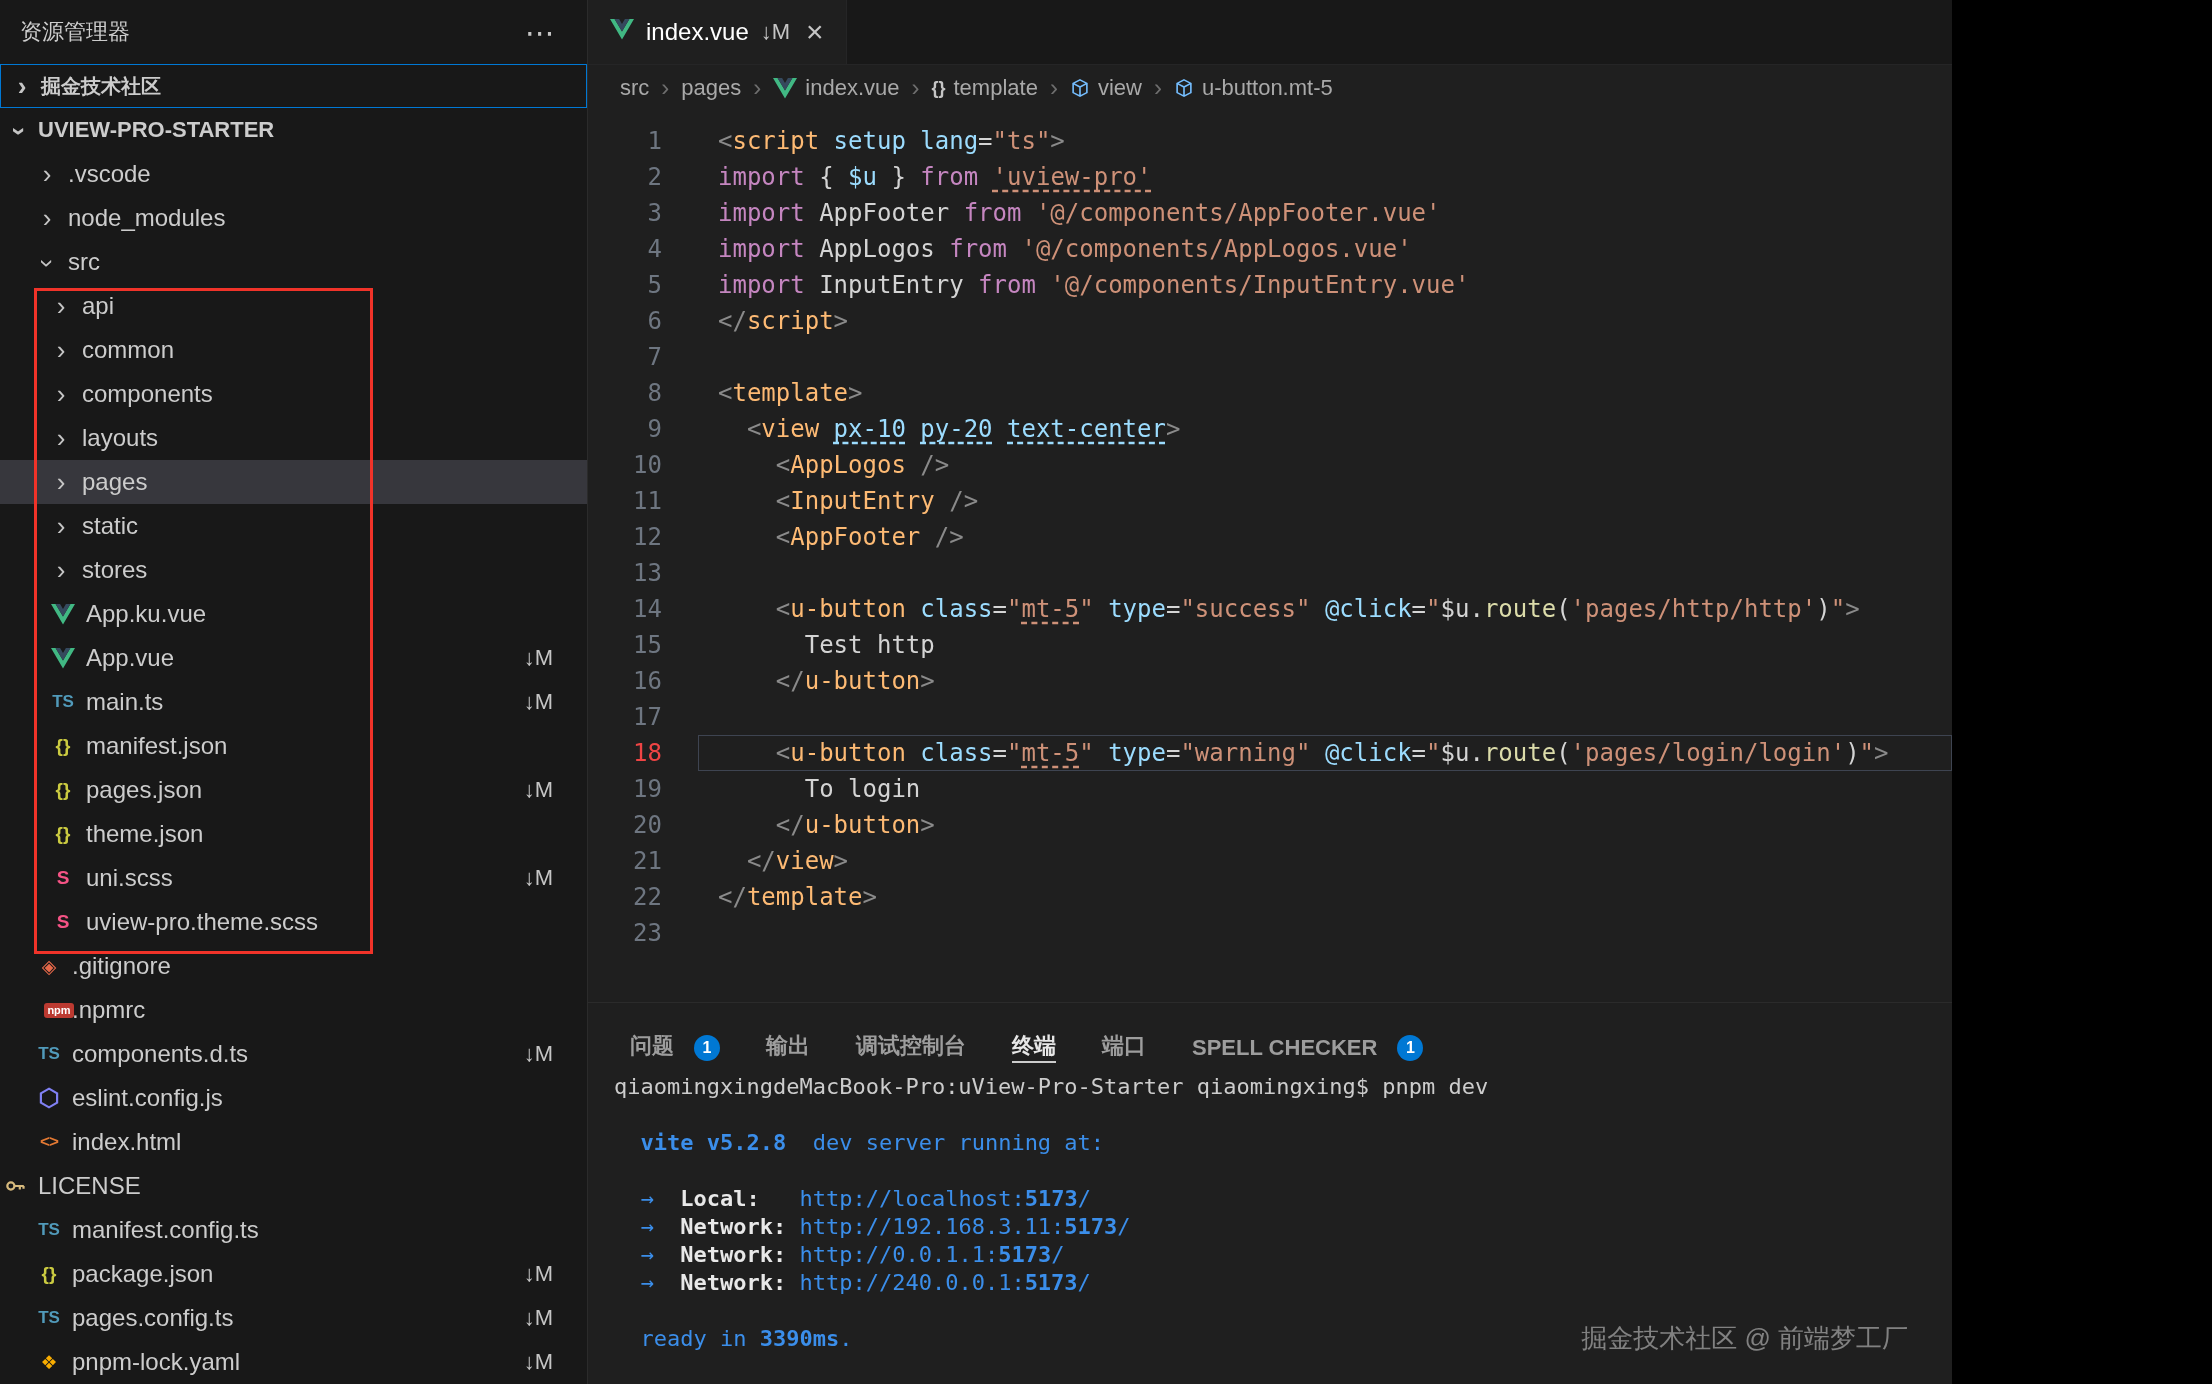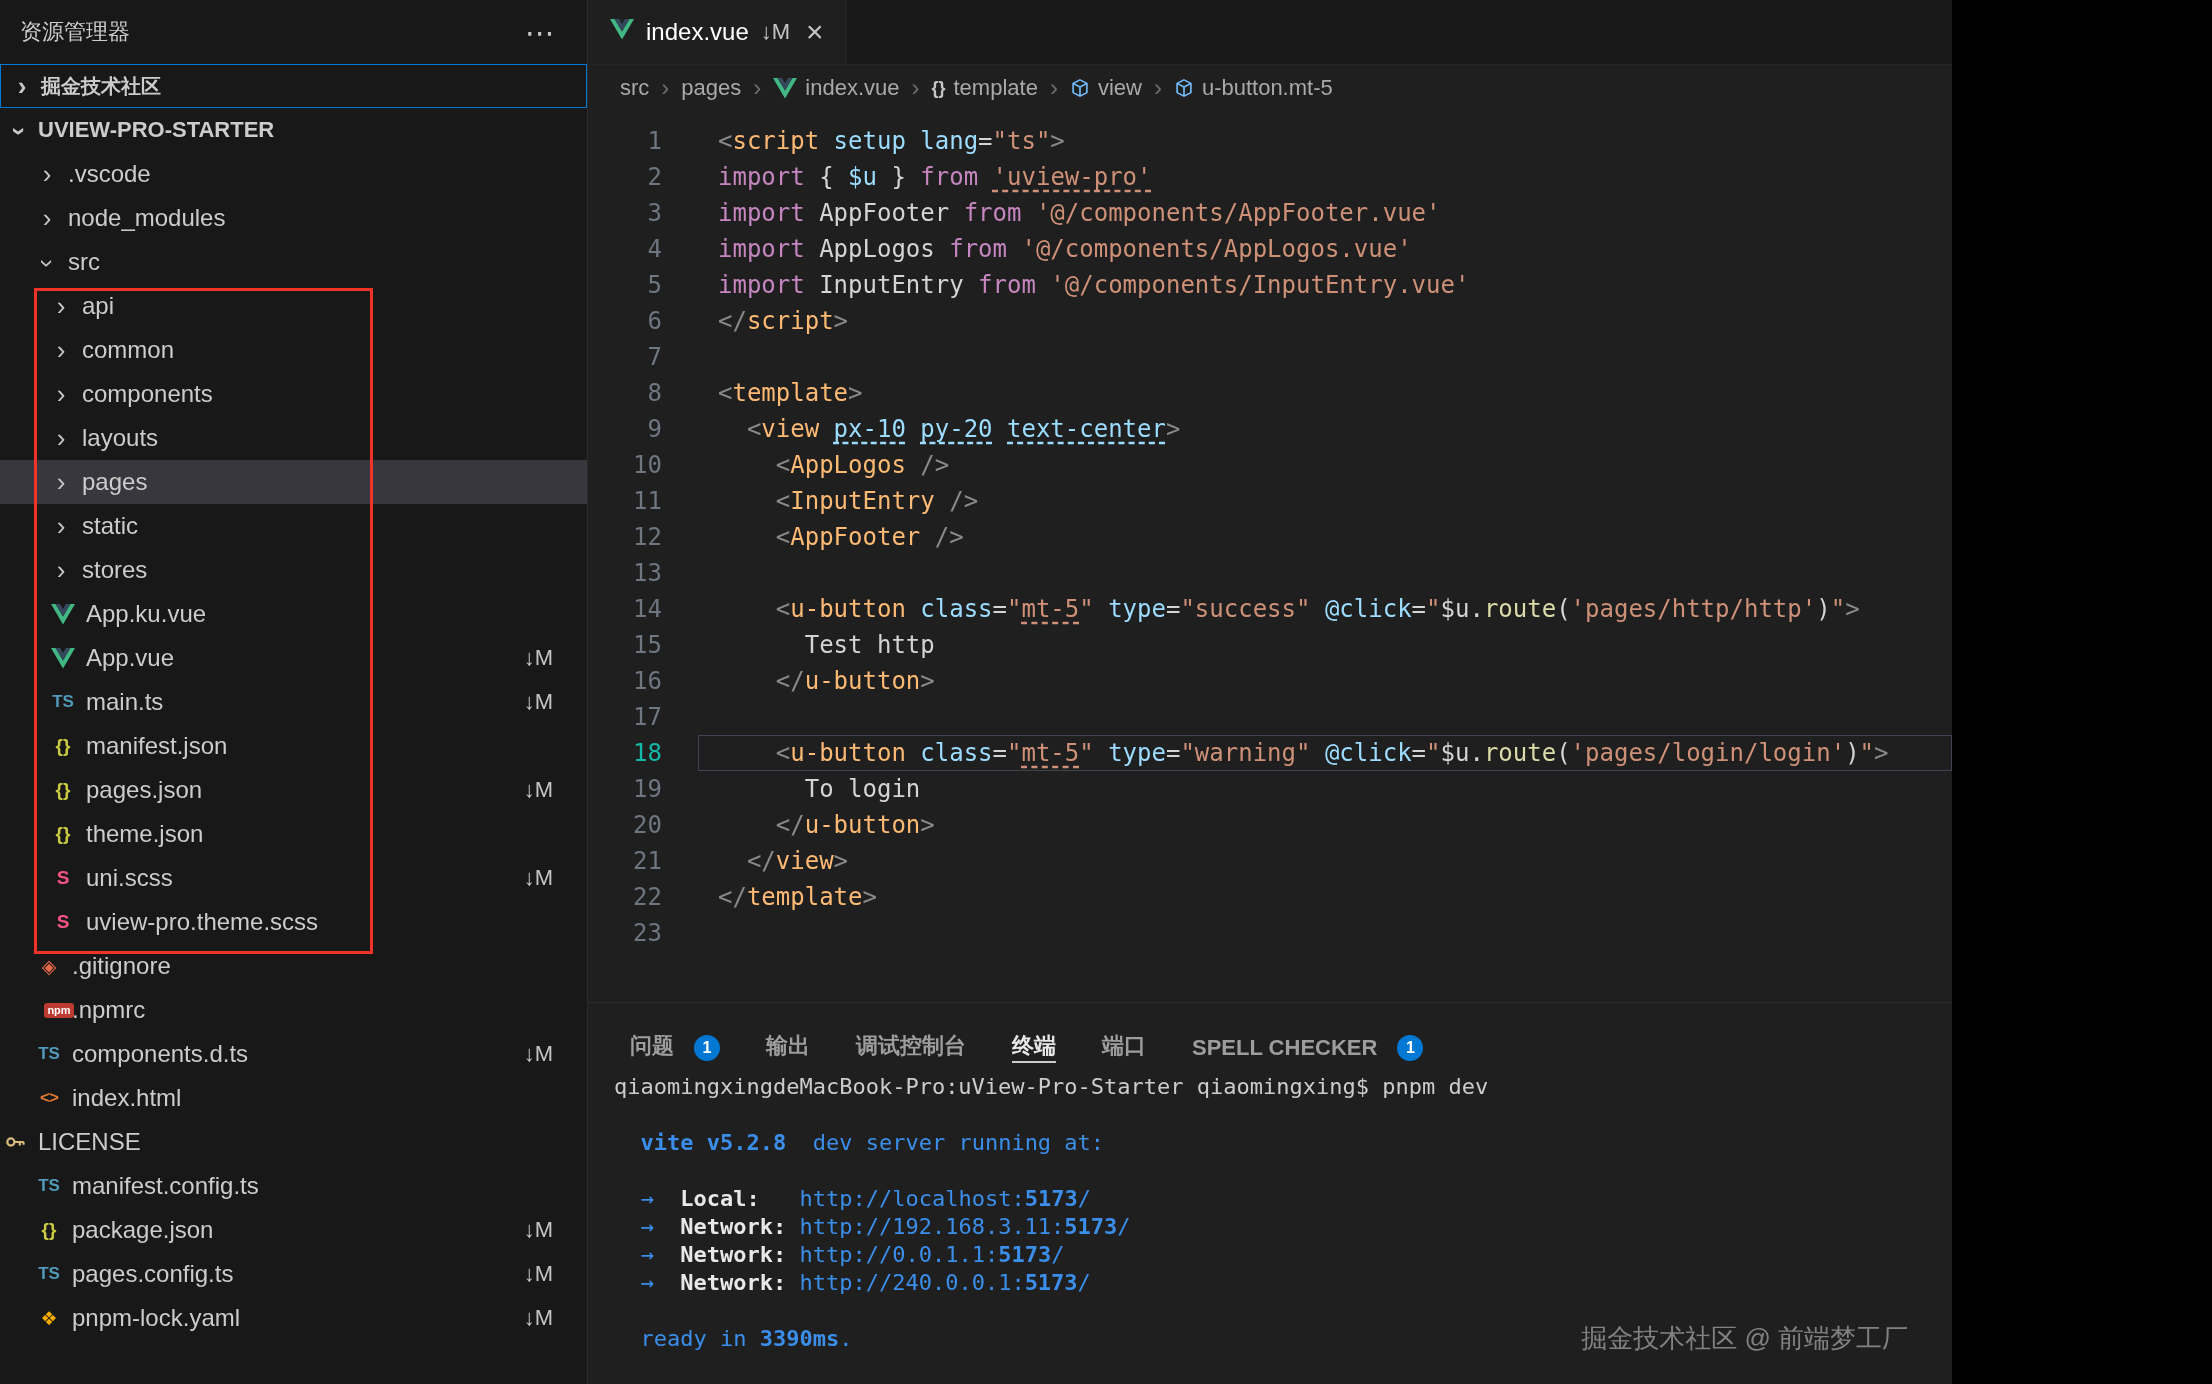--- a/index.html
+++ b/index.html
@@ -50,21 +50,21 @@
               font-size:22px;color:#a9a9a9;flex:none;}
   .bc-item{display:flex;align-items:center;gap:8px;cursor:pointer;}
   .bc-sep{color:#6e6e6e;font-size:24px;}
   .bc-icon{display:inline-flex;align-items:center;}
 
   .code{flex:1;padding-top:12px;font-family:"DejaVu Sans Mono",monospace;font-size:24px;
         line-height:36px;overflow:hidden;}
   .code-row{display:flex;height:36px;white-space:pre;}
   .gutter{width:74px;text-align:right;color:#6e7681;flex:none;}
   .line-content{margin-left:36px;padding:0 16px 0 20px;flex:1;}
-  .code-row.active .gutter{color:#14b8a6;}
+  .code-row.active .gutter{color:#ef4444;}
   .code-row.active .line-content{box-shadow:inset 0 0 0 1px #3e4451;}
   .tk-kw{color:#c586c0;} .tk-tag{color:#fdba74;} .tk-attr{color:#9cdcfe;}
   .tk-str{color:#ce9178;} .tk-pln{color:#d4d4d4;} .tk-pun{color:#8a8a8a;} .tk-fn{color:#dcdcaa;}
   .tk-u{text-decoration:underline;text-decoration-style:dashed;text-underline-offset:5px;}
 
   
   .panel{height:382px;flex:none;border-top:1px solid #2b2b2b;background:#1f1f1f;
          position:relative;box-sizing:border-box;}
   .panel-tabs{height:60px;display:flex;align-items:center;gap:46px;padding:0 42px;
               font-size:22px;color:#9d9d9d;}
@@ -207,20 +207,28 @@
             <span class="ic-npm">npm</span>
           </span>
           <span class="tree-label">.npmrc</span>
         </div>
         <div class="tree-row" style="padding-left: 34px;">
           <span class="tree-icon">
             <span class="ic-ts">TS</span>
           </span>
           <span class="tree-label">components.d.ts</span>
           <span class="badge">↓M</span>
+        </div>
+        <div class="tree-row" style="padding-left: 34px;">
+          <span class="tree-icon">
+            <svg width="22" height="22" viewBox="0 0 16 16">
+              <path d="M8 1.2l5.9 3.4v6.8L8 14.8l-5.9-3.4V4.6z" fill="none" stroke="#8080f2" stroke-width="1.6"></path>
+            </svg>
+          </span>
+          <span class="tree-label">eslint.config.js</span>
         </div>
         <div class="tree-row" style="padding-left: 34px;">
           <span class="tree-icon">
             <span class="ic-html">&lt;&gt;</span>
           </span>
           <span class="tree-label">index.html</span>
         </div>
         <div class="tree-row" style="">
           <span class="tree-icon">
             <svg width="22" height="22" viewBox="0 0 16 16">

